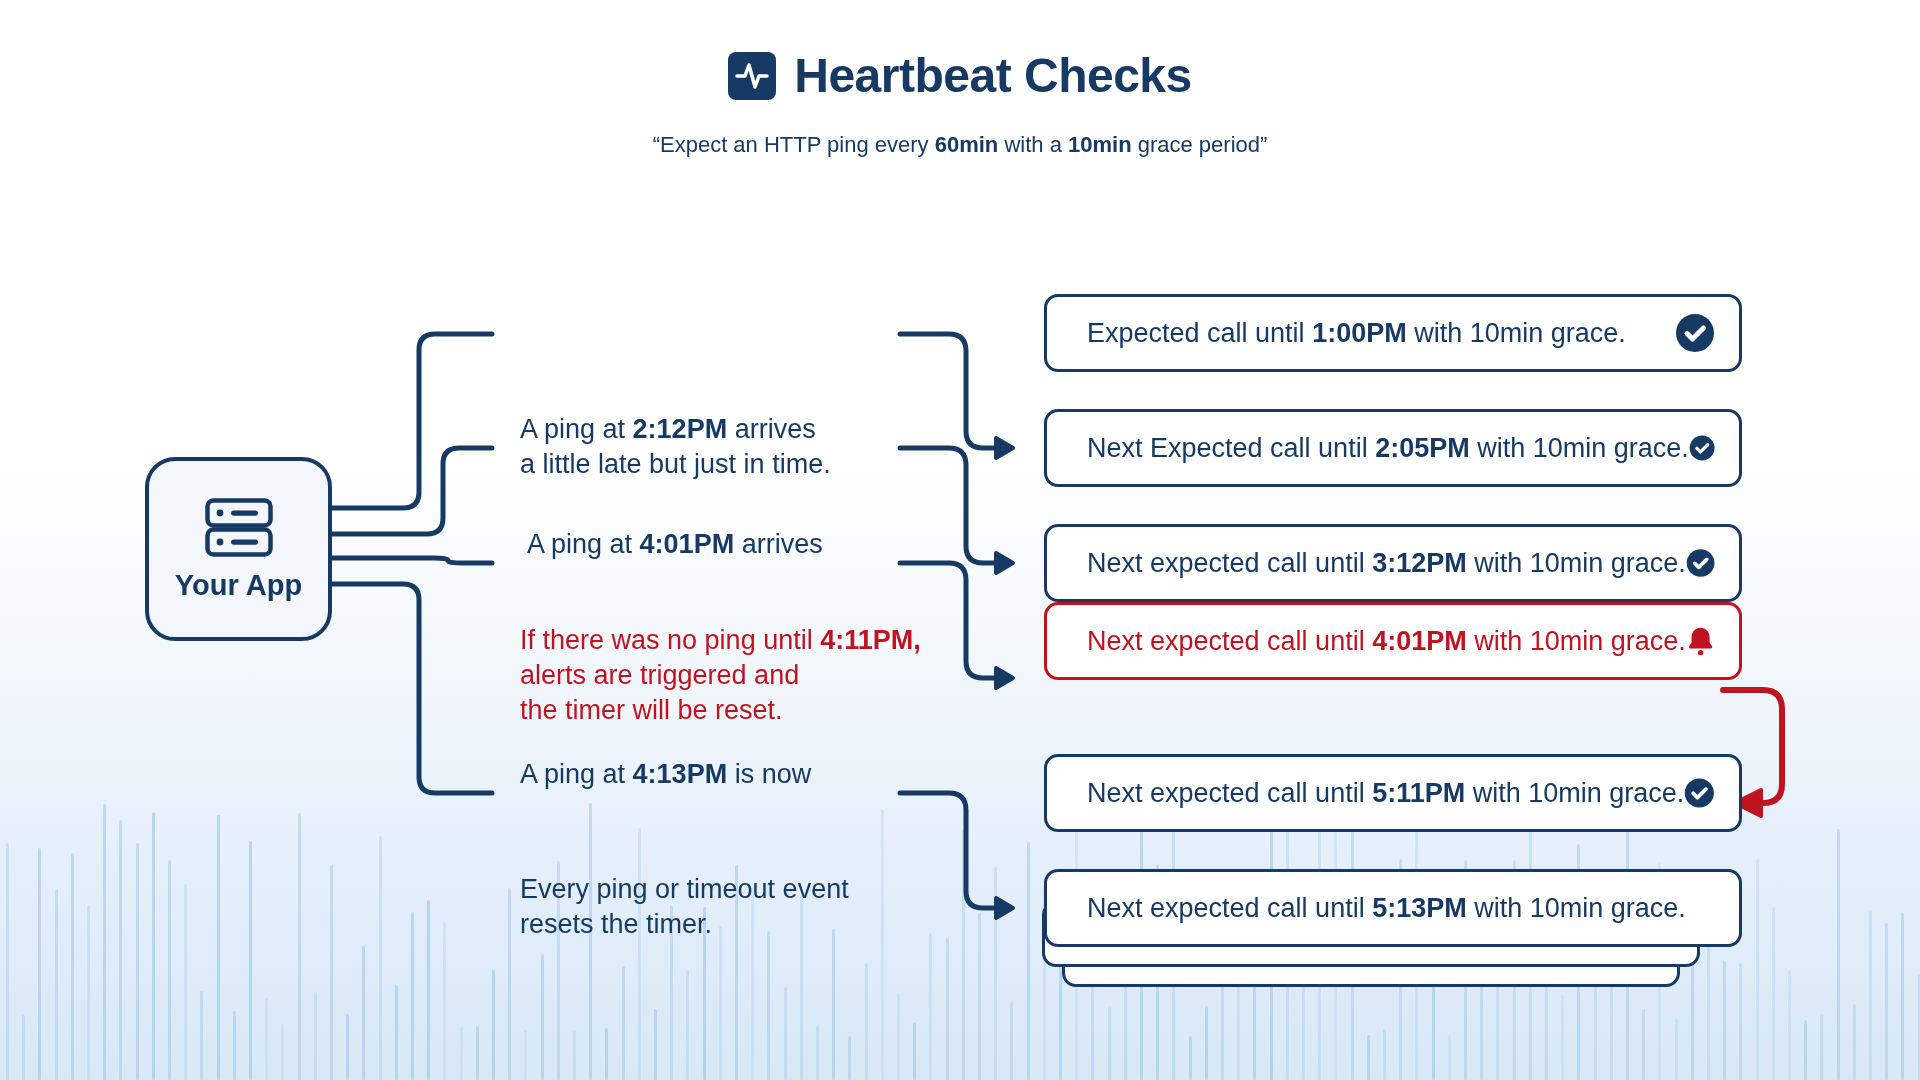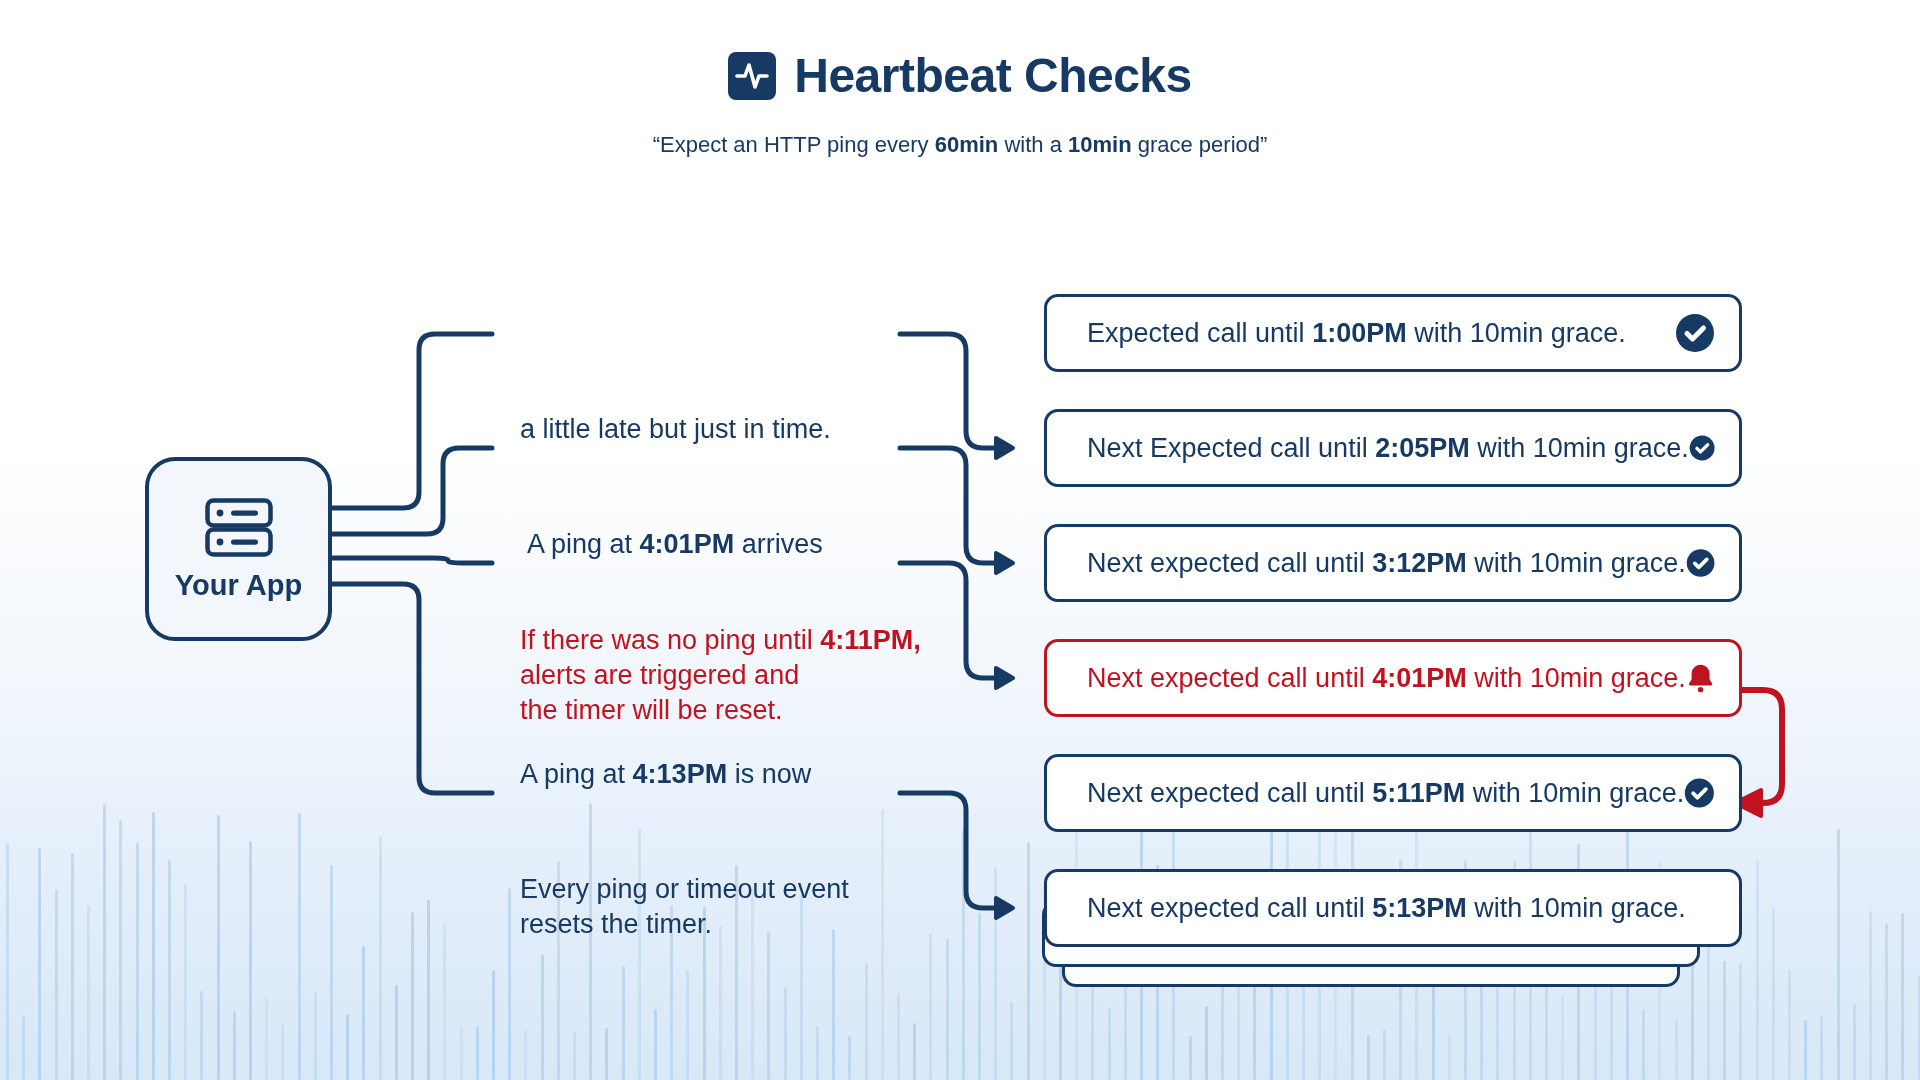--- a/index.html
+++ b/index.html
@@ -221,20 +221,21 @@
       <rect x="3.5" y="32.5" width="63" height="25" rx="6" fill="none" stroke="var(--navy)" stroke-width="4.5"></rect>
       <circle cx="16" cy="16" r="3.4" class="fill-navy"></circle>
       <rect x="27" y="13.4" width="27" height="5.4" rx="2.7" class="fill-navy"></rect>
       <circle cx="16" cy="45" r="3.4" class="fill-navy"></circle>
       <rect x="27" y="42.4" width="27" height="5.4" rx="2.7" class="fill-navy"></rect>
     </svg>
     <div class="applabel">Your App</div>
   </div>
 
   <div class="ann" style="top:412px">
+      <div><span>A ping at </span><b>2:12PM</b><span> arrives</span></div>
       <div><span>a little late but just in time.</span></div>
     </div>
   <div class="ann" style="top:527px;left:527px">
       <div><span>A ping at </span><b>4:01PM</b><span> arrives</span></div>
     </div>
   <div class="ann red" style="top:623px">
       <div><span>If there was no ping until </span><b>4:11PM,</b></div>
       <div><span>alerts are triggered and</span></div>
       <div><span>the timer will be reset.</span></div>
     </div>
@@ -260,21 +261,21 @@
       <path d="M12 20.5l5.5 5.5L28.5 15" stroke="#ffffff" stroke-width="5" fill="none" stroke-linecap="round" stroke-linejoin="round"></path>
     </svg>
   </div>
   <div class="tbox" style="top:524px">
     <span class="txt"><span>Next expected call until </span><b>3:12PM</b><span> with 10min grace.</span></span>
     <svg width="40" height="40" viewBox="0 0 40 40">
       <circle cx="20" cy="20" r="19" class="fill-navy"></circle>
       <path d="M12 20.5l5.5 5.5L28.5 15" stroke="#ffffff" stroke-width="5" fill="none" stroke-linecap="round" stroke-linejoin="round"></path>
     </svg>
   </div>
-  <div class="tbox alert" style="top:639px">
+  <div class="tbox alert" style="top:602px">
     <span class="txt"><span>Next expected call until </span><b>4:01PM</b><span> with 10min grace.</span></span>
     <svg width="38" height="42" viewBox="0 0 24 26">
       <path class="fill-red" d="M12 2.2c-4.1 0-7.4 3.3-7.4 7.4v4.7l-2 3c-.5.8.1 1.9 1.1 1.9h16.6c1 0 1.6-1.1 1.1-1.9l-2-3V9.6c0-4.1-3.3-7.4-7.4-7.4z"></path>
       <circle class="fill-red" cx="12" cy="22.6" r="2.2"></circle>
     </svg>
   </div>
   <div class="tbox" style="top:754px">
     <span class="txt"><span>Next expected call until </span><b>5:11PM</b><span> with 10min grace.</span></span>
     <svg width="40" height="40" viewBox="0 0 40 40">
       <circle cx="20" cy="20" r="19" class="fill-navy"></circle>

